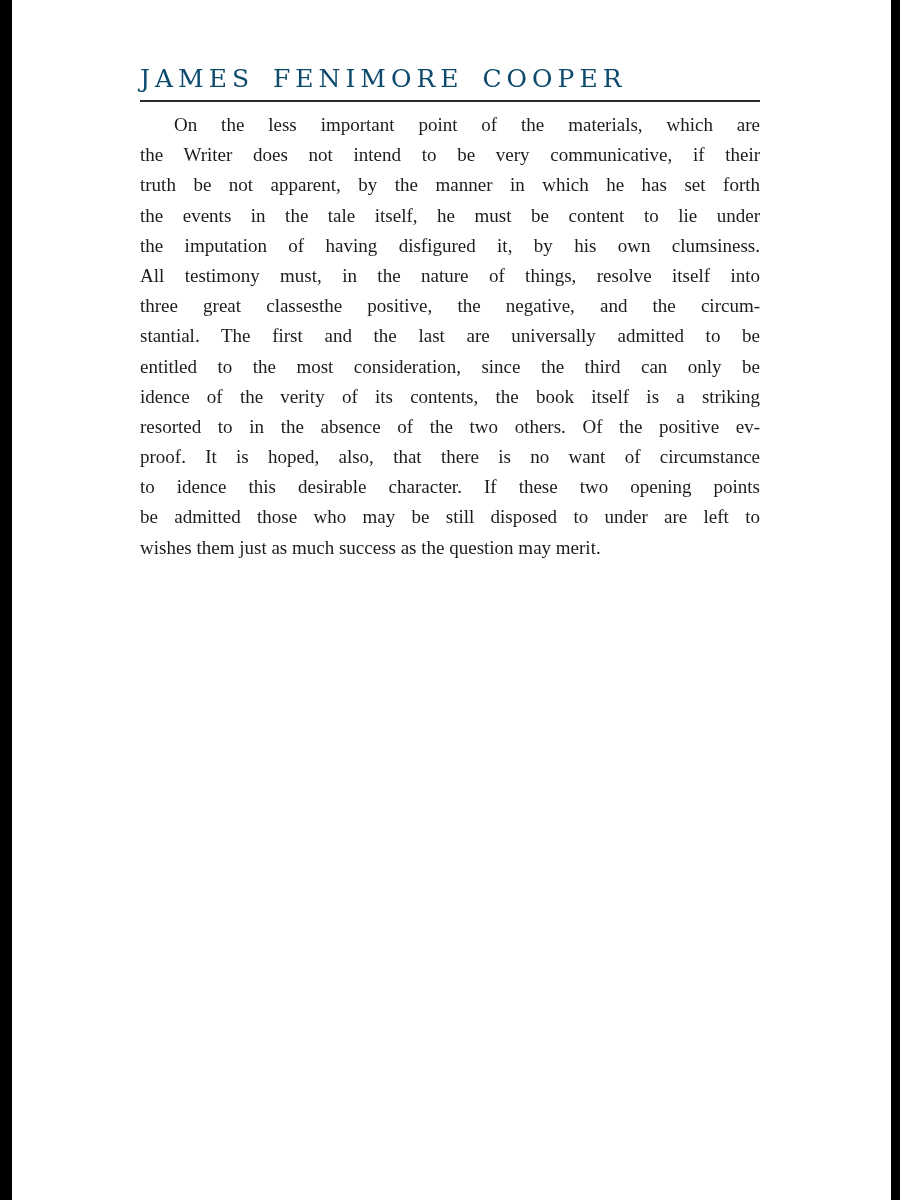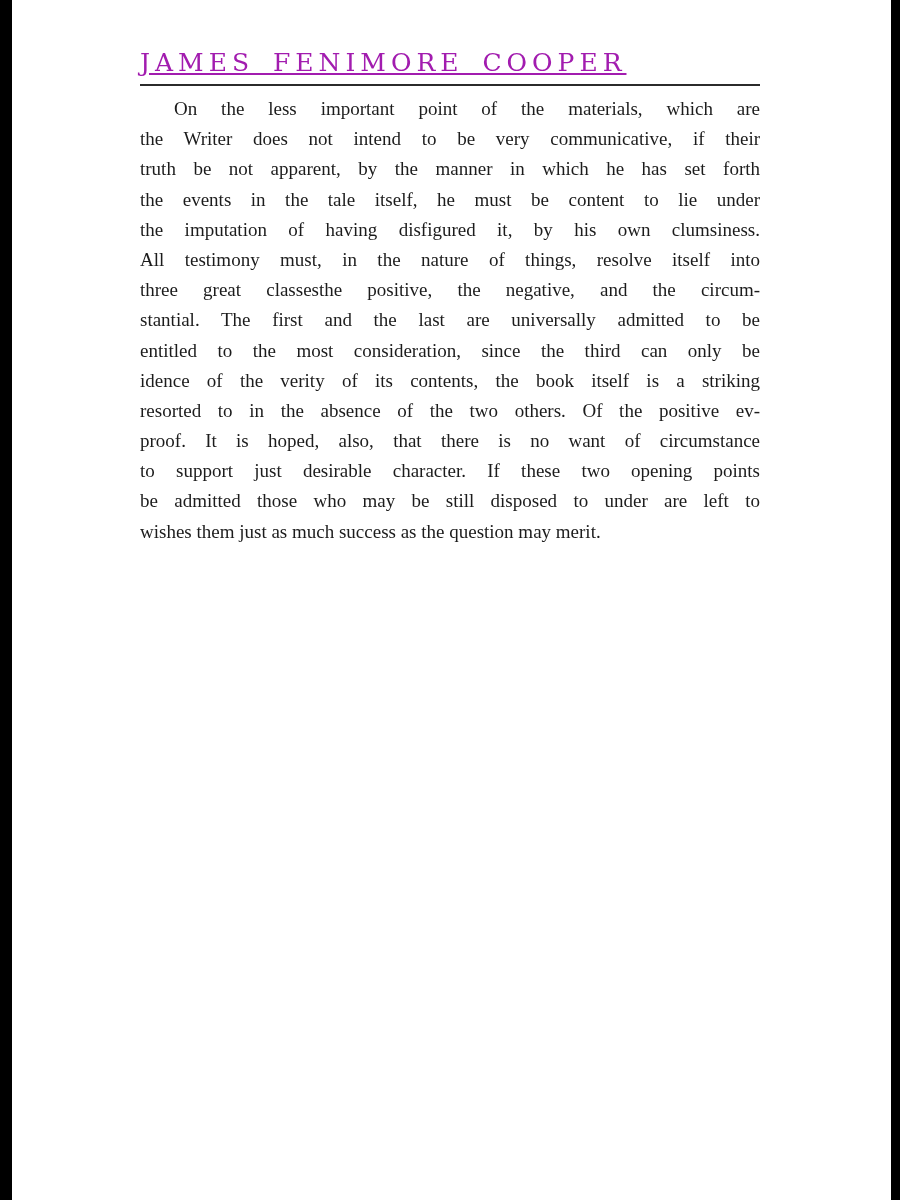--- a/index.html
+++ b/index.html
@@ -20,28 +20,27 @@
   .scan-edge.right { right: 0; width: 9px;  }
 
   .page {
     position: absolute;
     left: 140px;
     top: 0;
     width: 620px;
   }
 
   .running-head {
-    margin-top: 48px;
+    margin-top: 64px;
     font-family: "DejaVu Serif", "Liberation Serif", serif;
     font-size: 25px;
     letter-spacing: 5px;
     word-spacing: 6px;
-    color: #a21caf;
+    color: #0c4a6e;
     white-space: nowrap;
-    text-decoration: underline;
   }
   .head-rule {
     margin-top: 7px;
     width: 620px;
     border: 0;
     border-top: 2px solid #2b2b2b;
     height: 0;
   }
 
   .body-text {
@@ -78,18 +77,18 @@
       <div class="line">truth be not apparent, by the manner in which he has set forth</div>
       <div class="line">the events in the tale itself, he must be content to lie under</div>
       <div class="line">the imputation of having disfigured it, by his own clumsiness.</div>
       <div class="line">All testimony must, in the nature of things, resolve itself into</div>
       <div class="line">three great classesthe positive, the negative, and the circum-</div>
       <div class="line">stantial. The first and the last are universally admitted to be</div>
       <div class="line">entitled to the most consideration, since the third can only be</div>
       <div class="line">idence of the verity of its contents, the book itself is a striking</div>
       <div class="line">resorted to in the absence of the two others. Of the positive ev-</div>
       <div class="line">proof. It is hoped, also, that there is no want of circumstance</div>
-      <div class="line">to support just desirable character. If these two opening points</div>
+      <div class="line">to idence this desirable character. If these two opening points</div>
       <div class="line">be admitted those who may be still disposed to under are left to</div>
       <div class="line last">wishes them just as much success as the question may merit.</div>
     </div>
 
 </div>
 
 </body></html>

